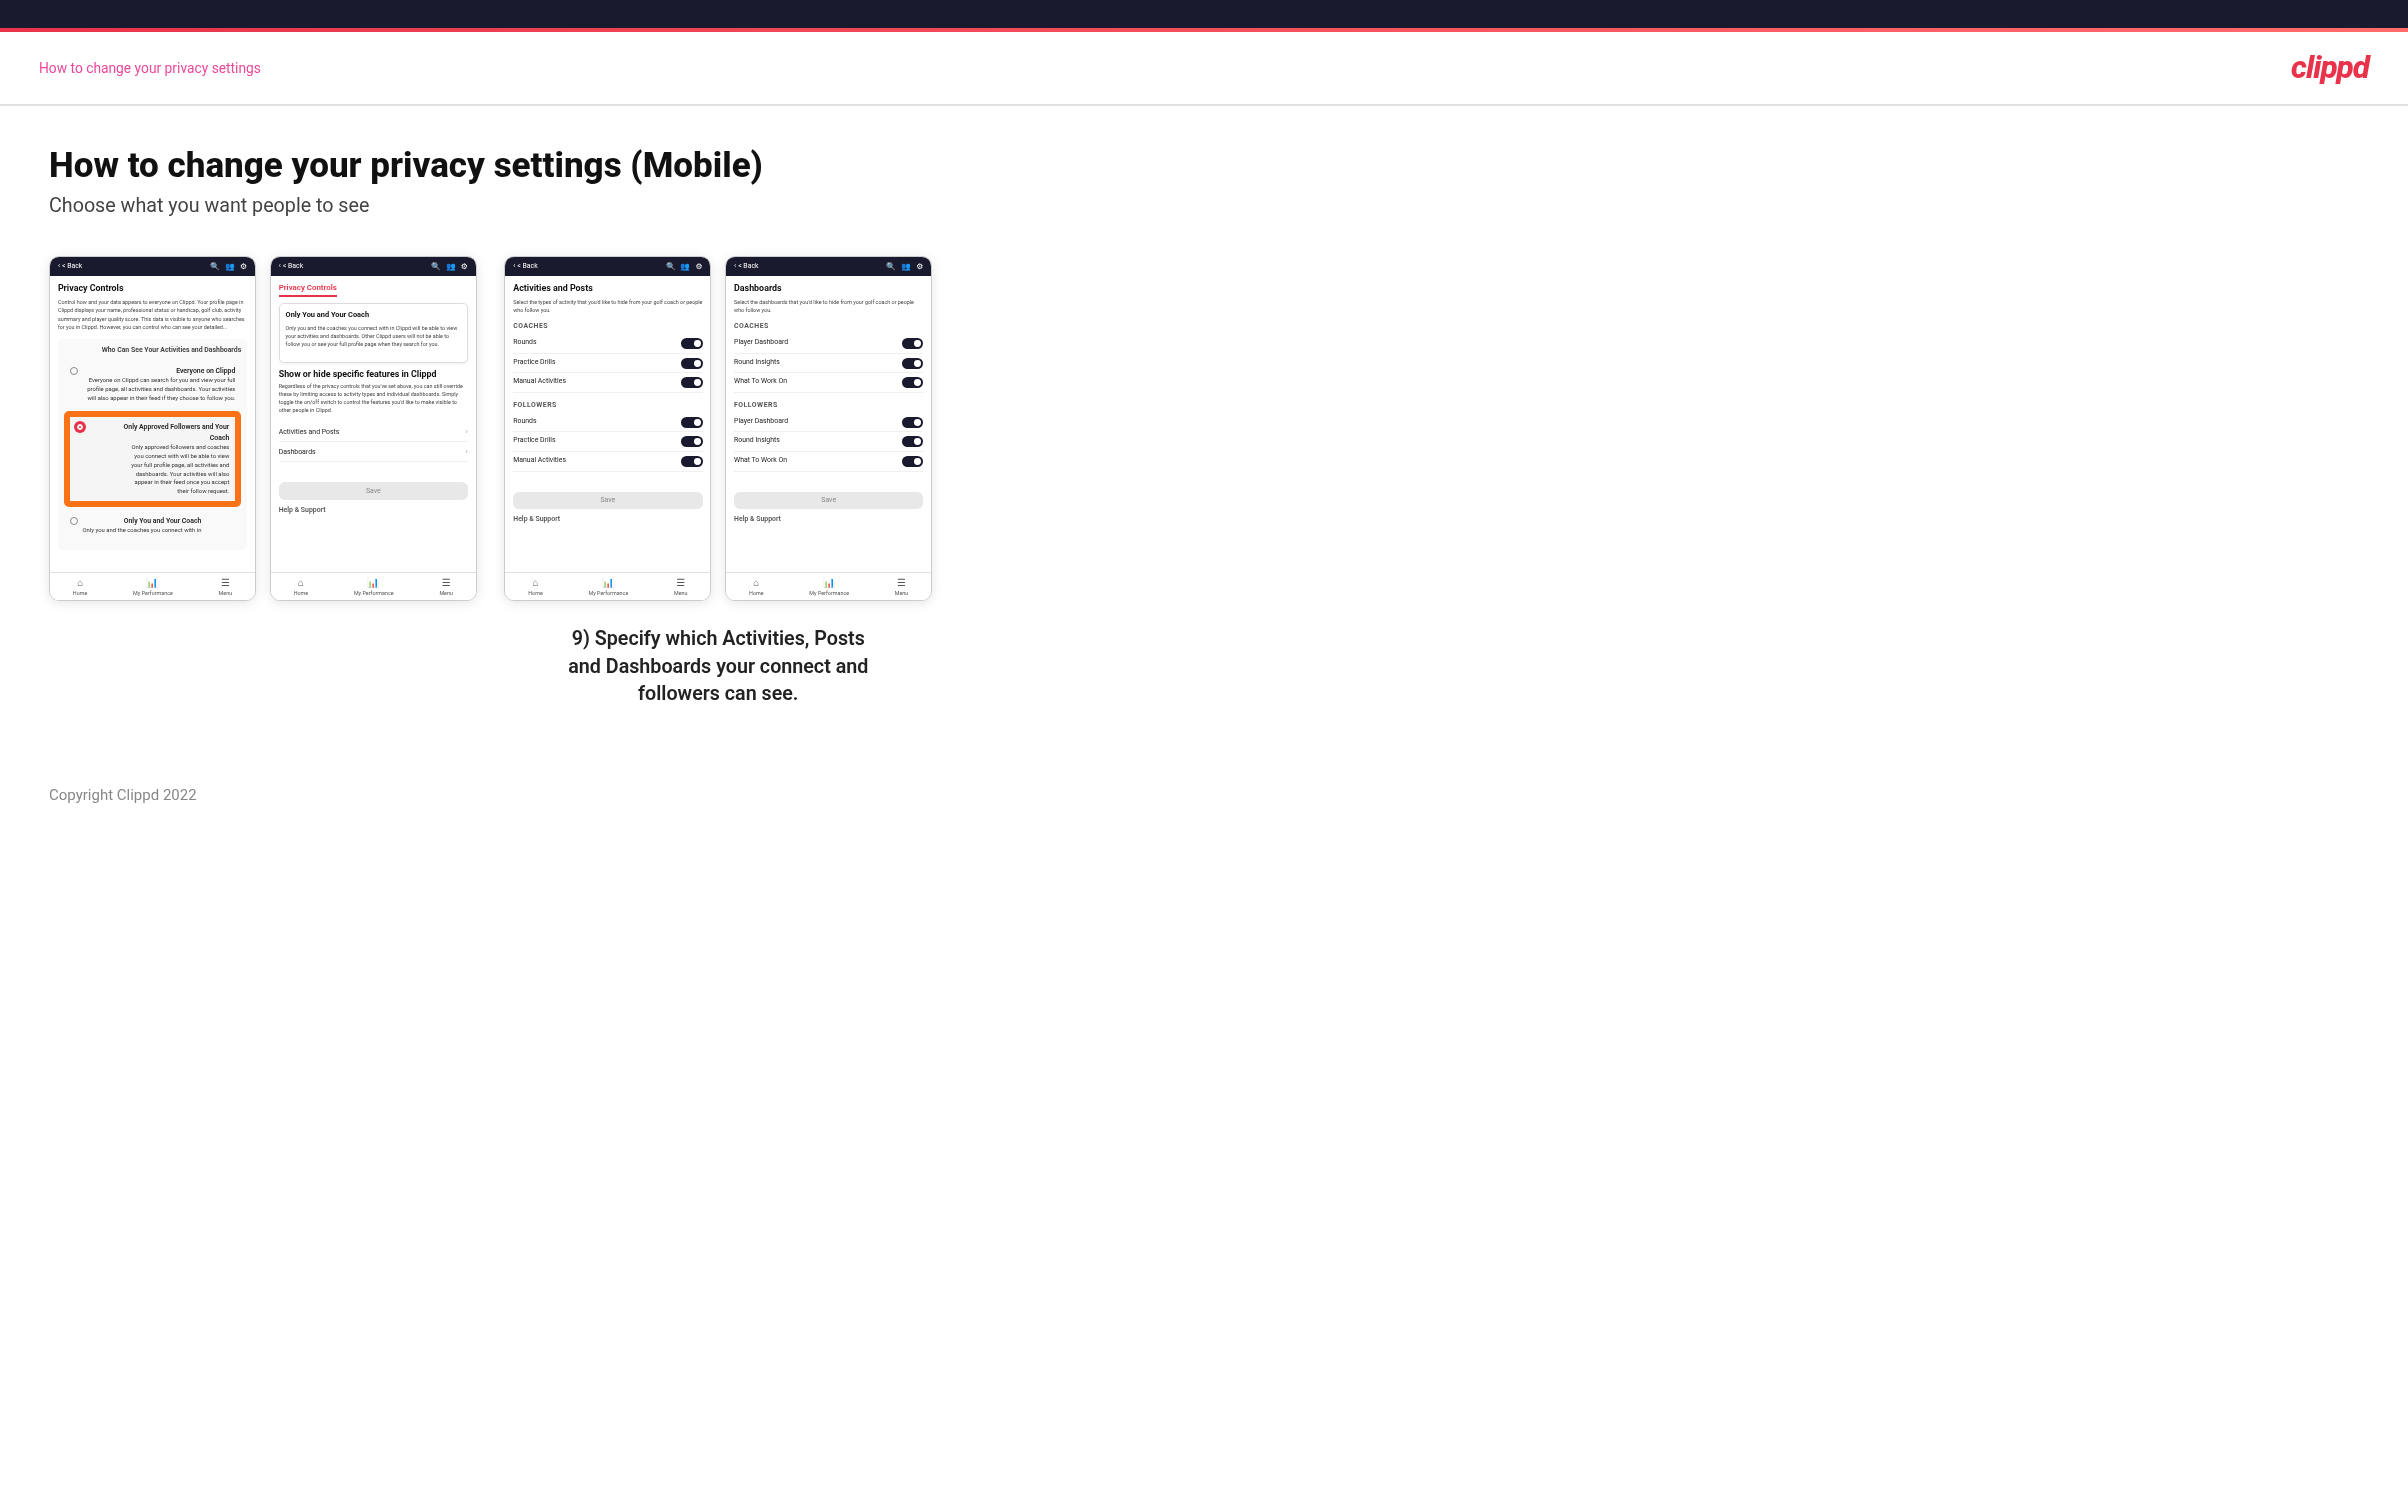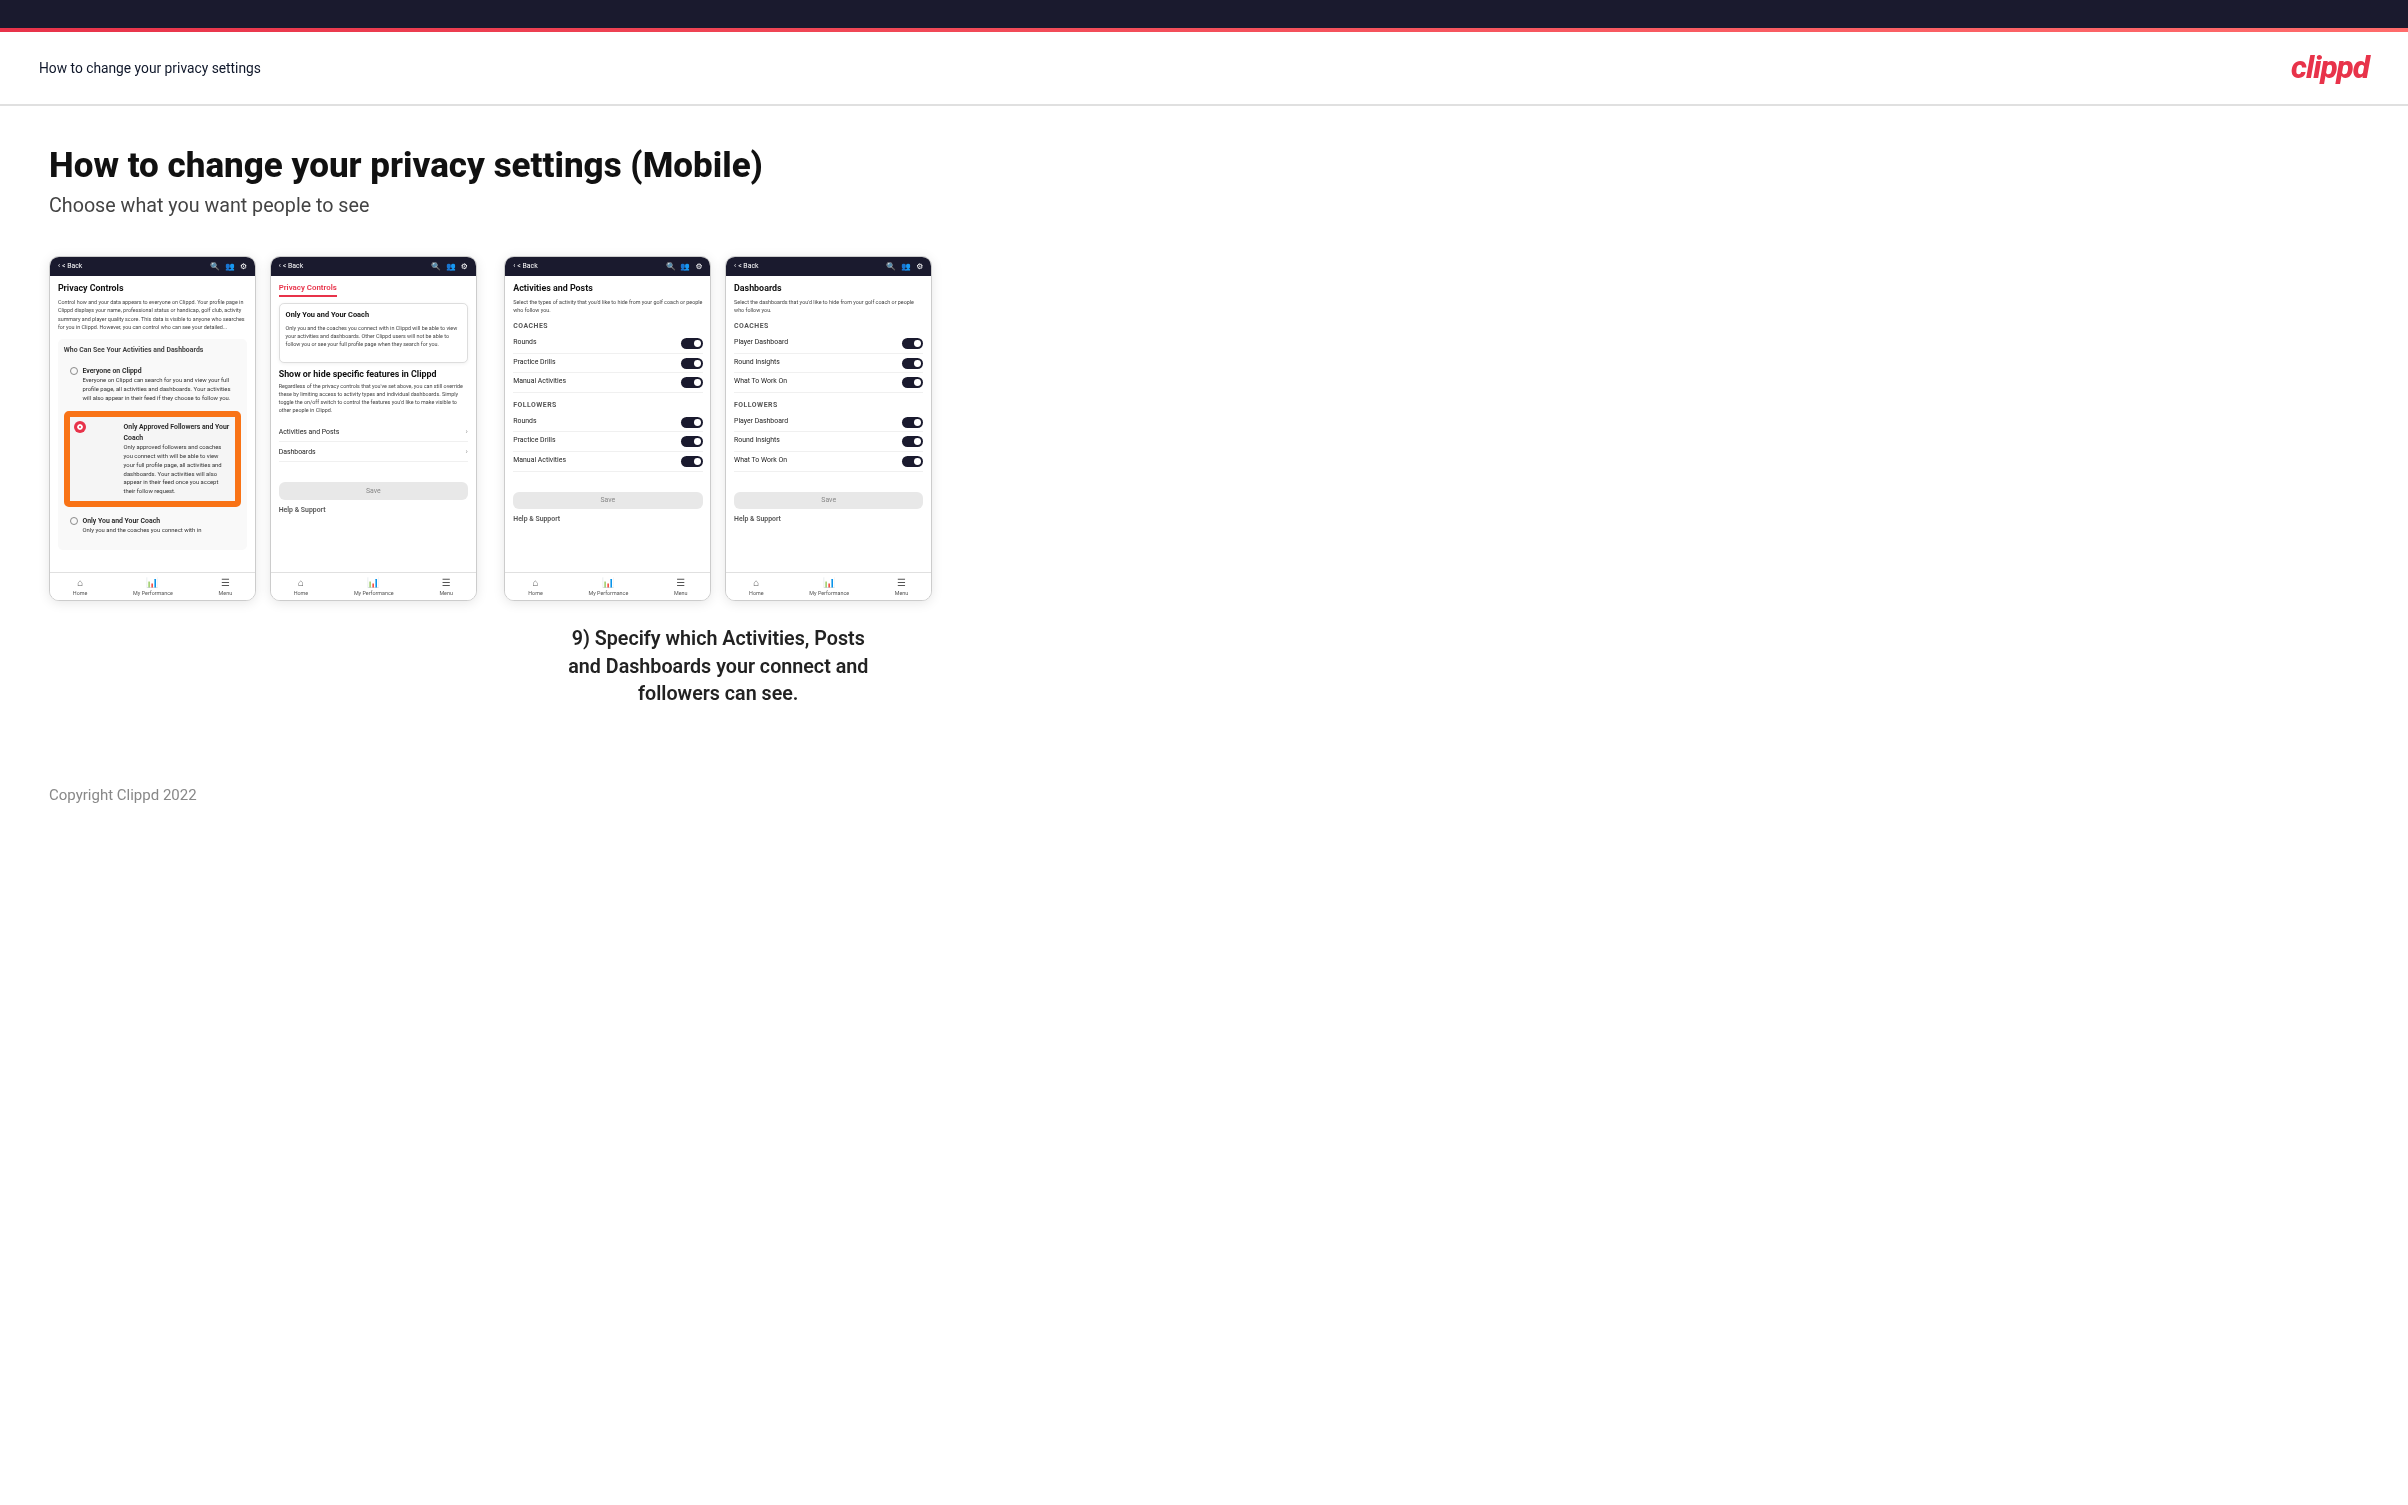--- a/index.html
+++ b/index.html
@@ -29,21 +29,21 @@
     
     .header {
       display: flex;
       align-items: center;
       justify-content: space-between;
       padding: 17.7px 39px;
       border-bottom: 1px solid #e0e0e0;
     }
     .header-breadcrumb {
       font-size: 13.8px;
-      color: #0f172a;
+      color: #ec4899;
     }
     .logo {
       font-size: 31.5px;
       font-weight: 800;
       color: #e8334a;
       font-style: italic;
       letter-spacing: -1px;
     }
 
     
@@ -240,20 +240,21 @@
     .nav-item .nav-icon {
       font-size: 9.9px;
     }
 
     
     .who-can-see-box {
       background: #f9f9f9;
       border-radius: 4.9px;
       padding: 5.9px;
       margin-top: 3.9px;
+      text-align: right;
     }
 
     
     .privacy-tab {
       border-bottom: 2px solid #e8334a;
       padding-bottom: 3px;
       font-size: 7.9px;
       font-weight: 600;
       color: #e8334a;
       display: inline-block;

